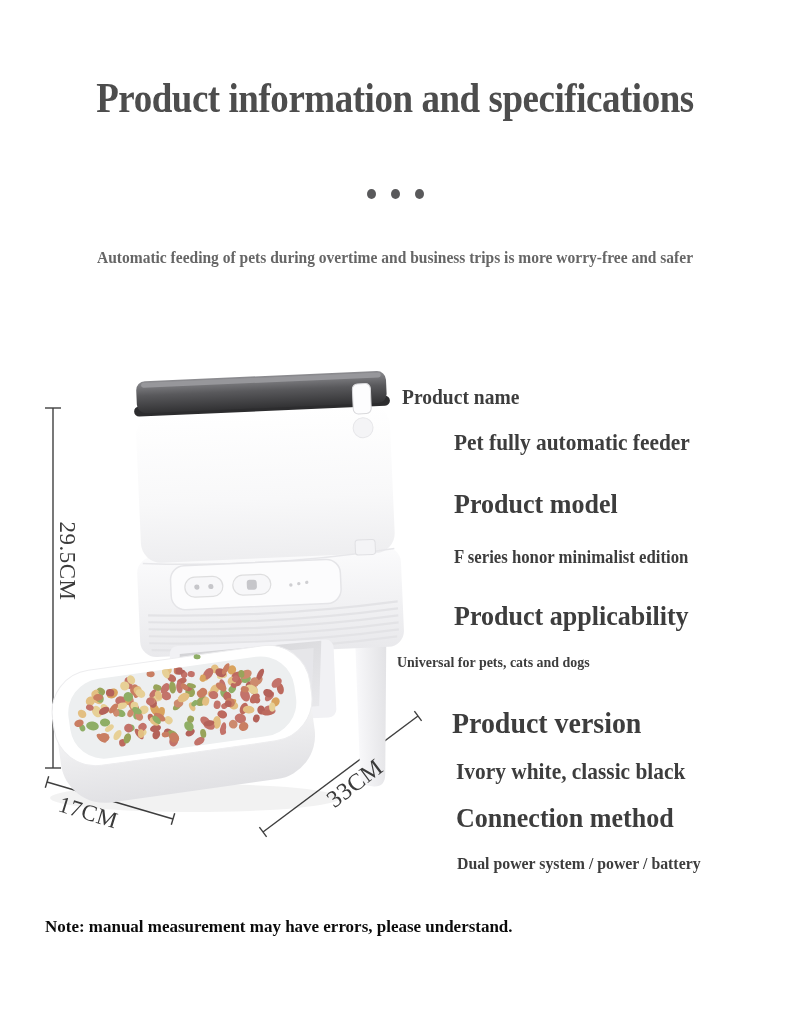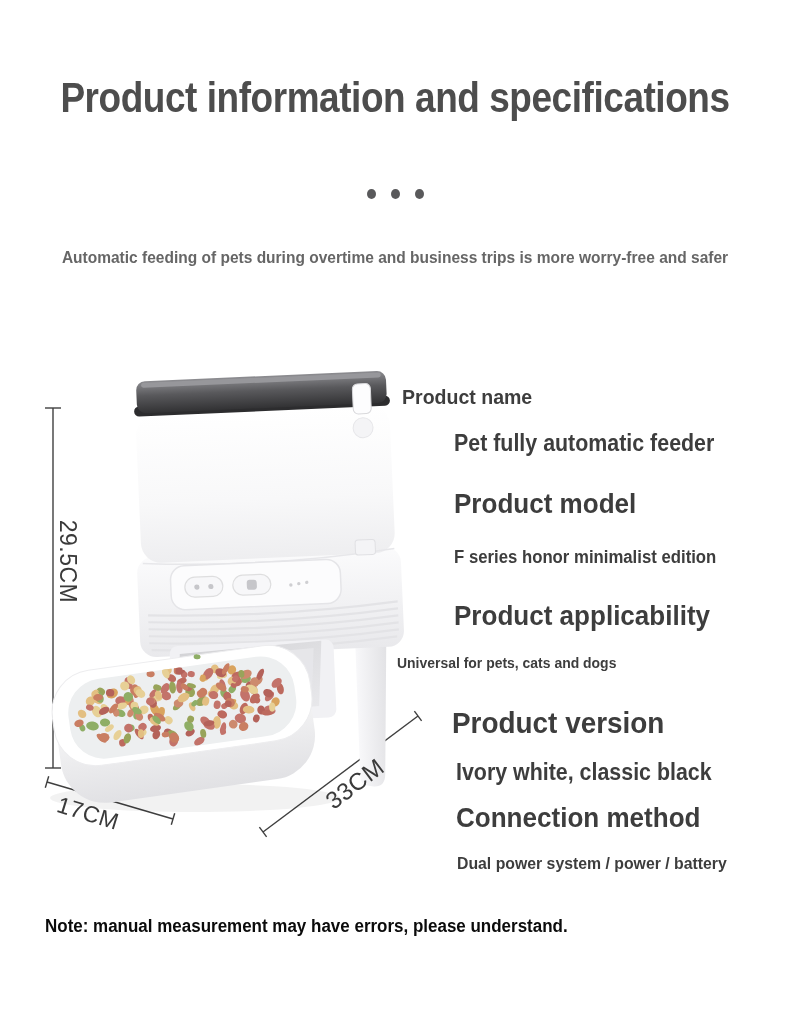--- a/index.html
+++ b/index.html
@@ -1,18 +1,18 @@
 <!DOCTYPE html>
 <html><head>
 <meta charset="utf-8">
 <style>
   html,body{margin:0;padding:0;background:#ffffff;}
   body{width:790px;height:1034px;position:relative;overflow:hidden;
        font-family:"Liberation Sans",sans-serif;}
-  .page{position:absolute;inset:0;}
+  .page{position:absolute;inset:0;font-family:Liberation Serif, serif;}
 
   .title{position:absolute;top:74px;left:0;width:790px;margin:0;text-align:center;
          font-size:42px;font-weight:700;color:#4d4d4d;white-space:nowrap;
          transform:scaleX(.88);letter-spacing:-.5px;}
   .dots{position:absolute;top:189px;left:0;width:790px;display:flex;
         justify-content:center;gap:15px;}
   .dots span{width:9px;height:10px;border-radius:50%;background:#59595b;}
   .subtitle{position:absolute;top:248px;left:0;width:790px;margin:0;text-align:center;
             font-size:16.5px;font-weight:700;color:#666666;white-space:nowrap;
             transform:scaleX(.94);}

